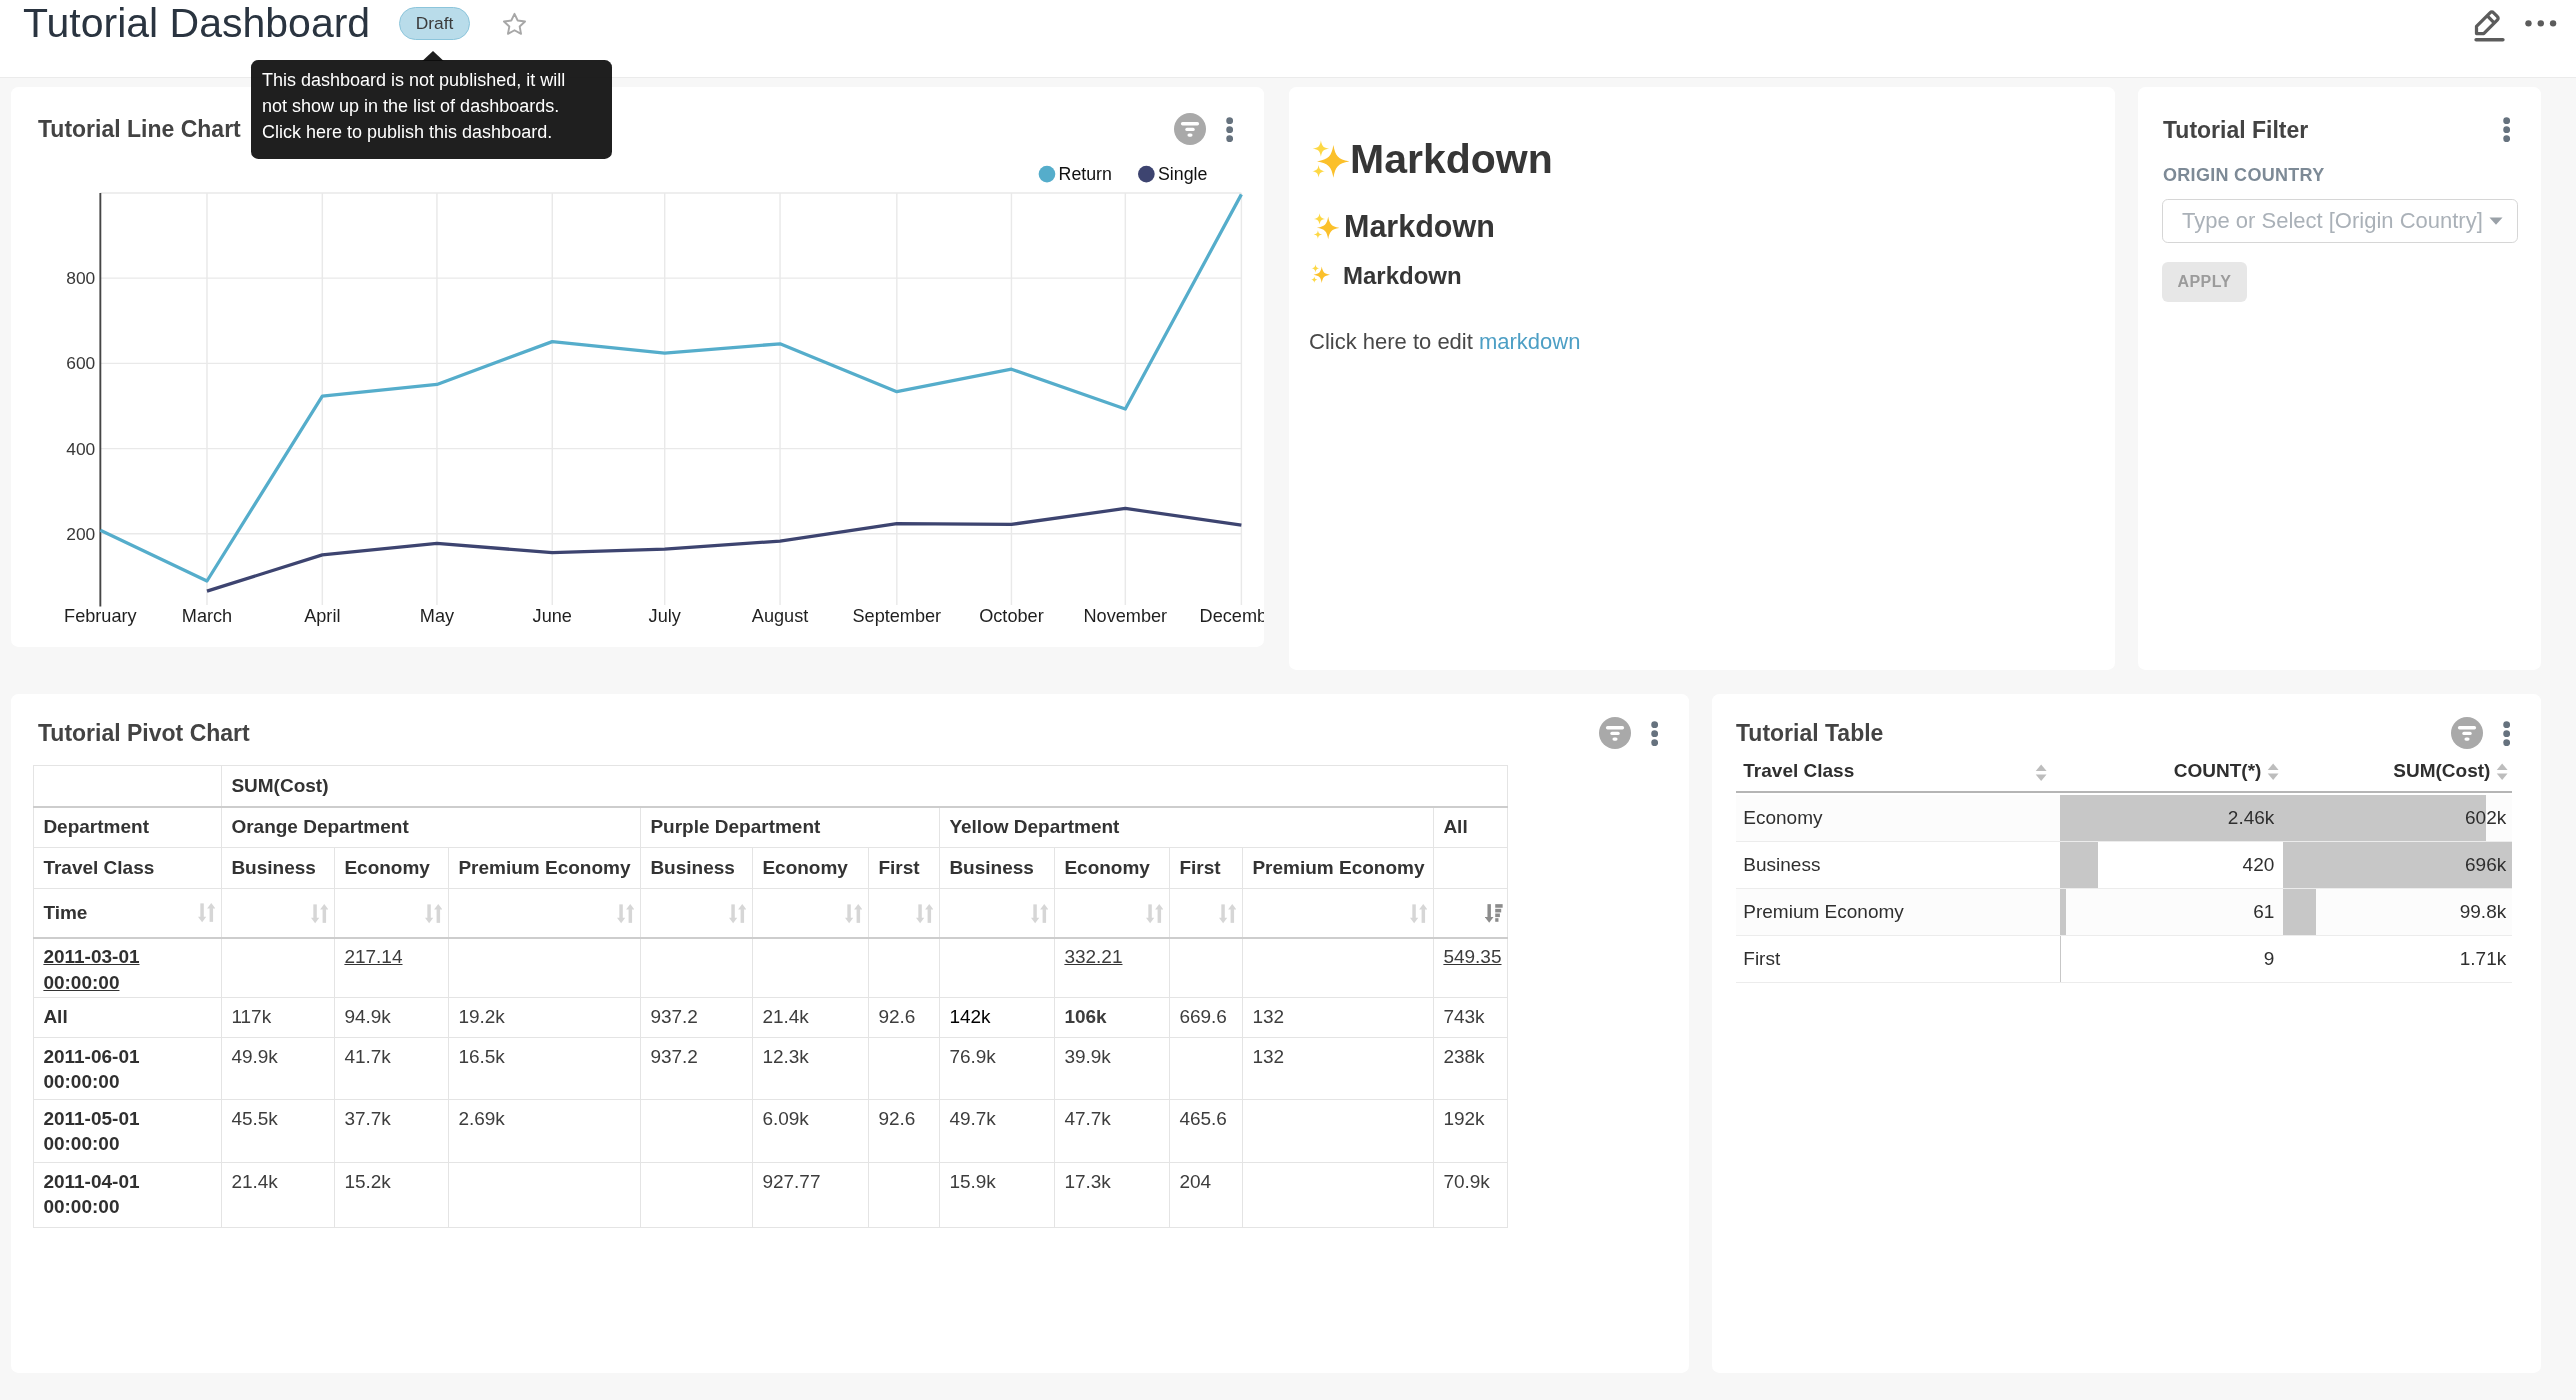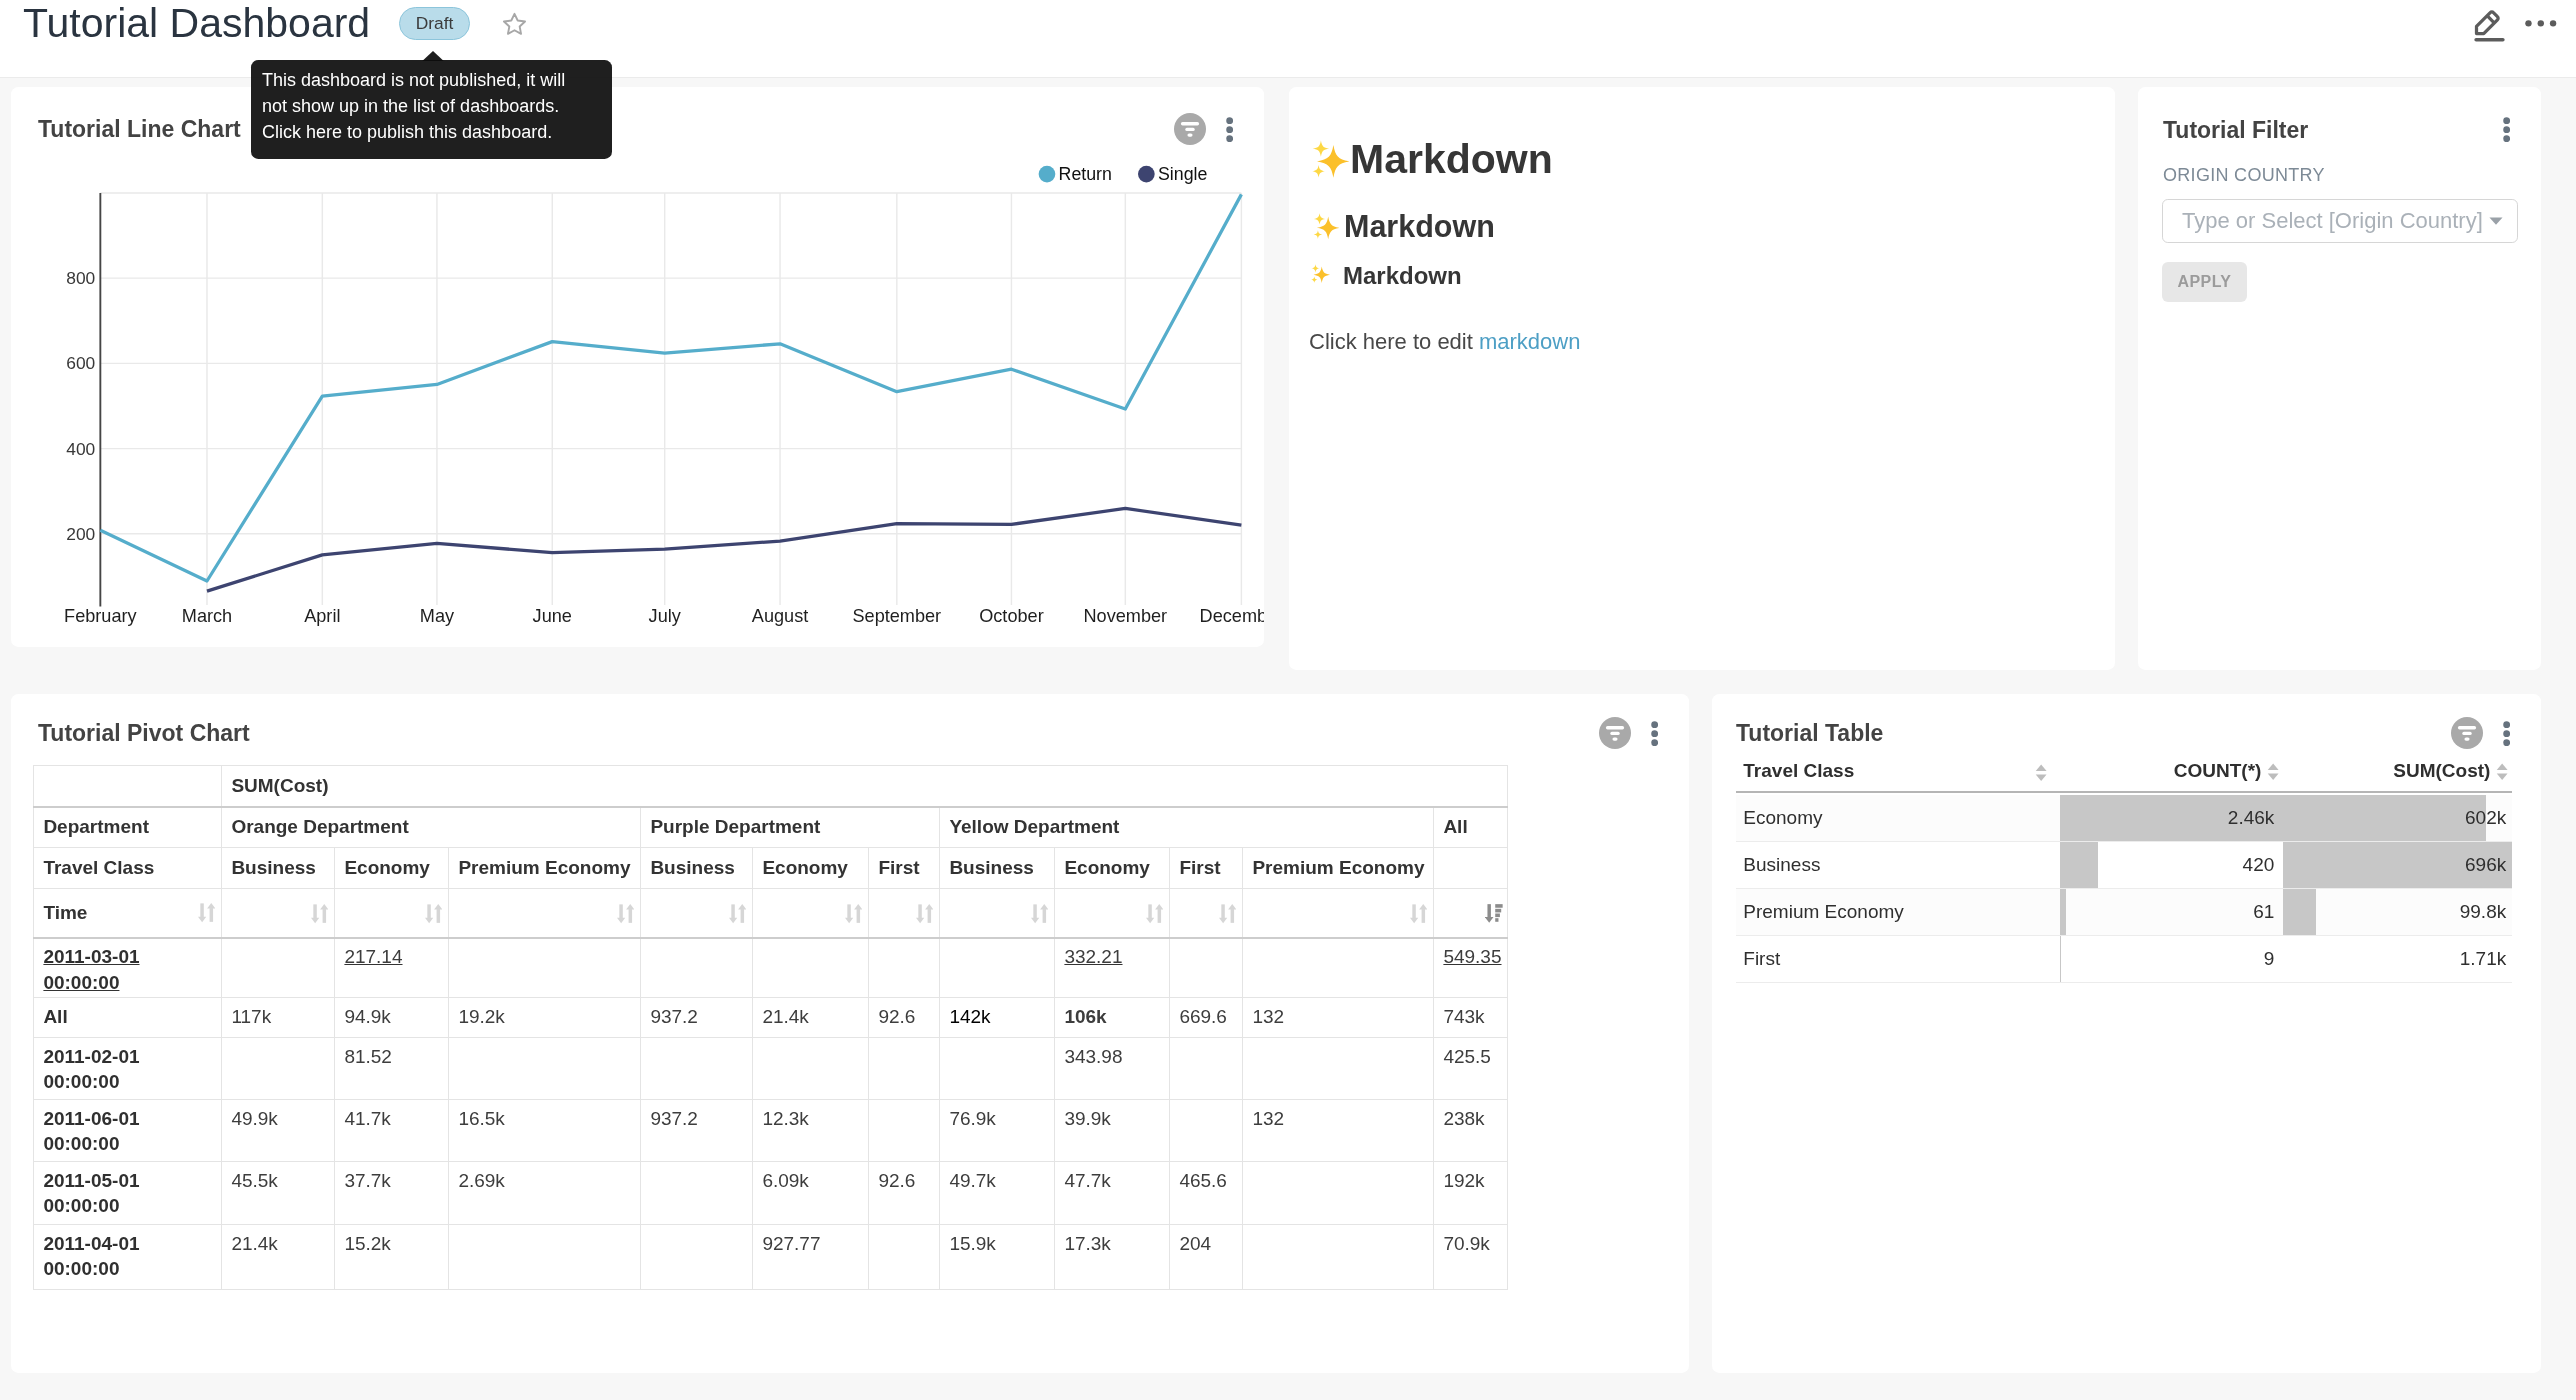--- a/index.html
+++ b/index.html
@@ -102,21 +102,21 @@
   </svg>
 <div class="abs" style="left:1343px;top:262px;font-size:24px;font-weight:700;color:#363636;">Markdown</div>
 <div class="abs" style="left:1309px;top:329px;font-size:22px;color:#484848;">Click here to edit <span style="color:#4d9fc5;">markdown</span></div>
 <div class="card" style="left:2138px;top:87px;width:403px;height:583px;"></div>
 <div class="ctitle" style="left:2163px;top:117px;">Tutorial Filter</div>
 <svg class="abs" style="left:2503px;top:117px;" width="7.3" height="25.4" viewBox="0 0 10 35">
  <circle cx="5" cy="5" r="4.7" fill="#66727e"></circle>
     <circle cx="5" cy="17.5" r="4.7" fill="#66727e"></circle>
     <circle cx="5" cy="30" r="4.7" fill="#66727e"></circle>
 </svg>
-<div class="abs" style="left:2163px;top:165px;font-size:18px;font-weight:400;color:#7d8a96;letter-spacing:0.3px;">ORIGIN COUNTRY</div>
+<div class="abs" style="left:2163px;top:165px;font-size:18px;font-weight:700;color:#7d8a96;letter-spacing:0.3px;">ORIGIN COUNTRY</div>
 <div class="abs" style="left:2162px;top:199px;width:356px;height:44px;background:#fff;border:1.5px solid #d6d6d6;border-radius:5.8px;">
 <div class="abs" style="left:19px;top:0;height:41px;line-height:41px;font-size:22px;color:#aab1b8;">Type or Select [Origin Country]</div>
 <svg class="abs" style="right:13px;top:16px;" width="16" height="10.2" viewBox="0 0 22 14">
       <path d="M2 2 L11 12 L20 2 Z" fill="#9aa1a8"></path>
     </svg>
 </div>
 <div class="abs" style="left:2162px;top:262px;width:85px;height:40px;background:#e7e7e7;border-radius:6px;text-align:center;line-height:40px;font-size:16px;font-weight:700;color:#9b9b9b;letter-spacing:0.4px;">APPLY</div>
 <div class="abs" style="left:251px;top:60px;width:361px;height:99px;background:rgba(12,12,12,0.92);border-radius:7.3px;z-index:50;">
 <svg class="abs" style="left:171px;top:-9.4px;" width="22" height="10.2" viewBox="0 0 30 14">
       <path d="M0 14 L15 0 L30 14 Z" fill="rgba(12,12,12,0.92)"></path>
@@ -324,34 +324,20 @@
         <td style="border:1.5px solid #e4e4e4;padding:0 0 0 9.4px;white-space:nowrap;overflow:hidden;vertical-align:top;padding-top:5.8px;line-height:25.4px;color:#3d3d3d;">94.9k</td>
         <td style="border:1.5px solid #e4e4e4;padding:0 0 0 9.4px;white-space:nowrap;overflow:hidden;vertical-align:top;padding-top:5.8px;line-height:25.4px;color:#3d3d3d;">19.2k</td>
         <td style="border:1.5px solid #e4e4e4;padding:0 0 0 9.4px;white-space:nowrap;overflow:hidden;vertical-align:top;padding-top:5.8px;line-height:25.4px;color:#3d3d3d;">937.2</td>
         <td style="border:1.5px solid #e4e4e4;padding:0 0 0 9.4px;white-space:nowrap;overflow:hidden;vertical-align:top;padding-top:5.8px;line-height:25.4px;color:#3d3d3d;">21.4k</td>
         <td style="border:1.5px solid #e4e4e4;padding:0 0 0 9.4px;white-space:nowrap;overflow:hidden;vertical-align:top;padding-top:5.8px;line-height:25.4px;color:#3d3d3d;">92.6</td>
         <td style="border:1.5px solid #e4e4e4;padding:0 0 0 9.4px;white-space:nowrap;overflow:hidden;vertical-align:top;padding-top:5.8px;line-height:25.4px;color:#000000;">142k</td>
         <td style="border:1.5px solid #e4e4e4;padding:0 0 0 9.4px;white-space:nowrap;overflow:hidden;vertical-align:top;padding-top:5.8px;line-height:25.4px;color:#3d3d3d;font-weight:bold;">106k</td>
         <td style="border:1.5px solid #e4e4e4;padding:0 0 0 9.4px;white-space:nowrap;overflow:hidden;vertical-align:top;padding-top:5.8px;line-height:25.4px;color:#3d3d3d;">669.6</td>
         <td style="border:1.5px solid #e4e4e4;padding:0 0 0 9.4px;white-space:nowrap;overflow:hidden;vertical-align:top;padding-top:5.8px;line-height:25.4px;color:#3d3d3d;">132</td>
         <td style="border:1.5px solid #e4e4e4;padding:0 0 0 9.4px;white-space:nowrap;overflow:hidden;vertical-align:top;padding-top:5.8px;line-height:25.4px;color:#3d3d3d;">743k</td>
-      </tr>
-      <tr style="height:62px;">
-        <td style="border:1.5px solid #e4e4e4;padding:0 0 0 9.4px;white-space:nowrap;overflow:hidden;vertical-align:top;padding-top:5.8px;line-height:25.4px;font-weight:600;color:#303030;">2011-02-01<br>00:00:00</td>
-        <td style="border:1.5px solid #e4e4e4;padding:0 0 0 9.4px;white-space:nowrap;overflow:hidden;vertical-align:top;padding-top:5.8px;line-height:25.4px;color:#3d3d3d;"></td>
-        <td style="border:1.5px solid #e4e4e4;padding:0 0 0 9.4px;white-space:nowrap;overflow:hidden;vertical-align:top;padding-top:5.8px;line-height:25.4px;color:#3d3d3d;">81.52</td>
-        <td style="border:1.5px solid #e4e4e4;padding:0 0 0 9.4px;white-space:nowrap;overflow:hidden;vertical-align:top;padding-top:5.8px;line-height:25.4px;color:#3d3d3d;"></td>
-        <td style="border:1.5px solid #e4e4e4;padding:0 0 0 9.4px;white-space:nowrap;overflow:hidden;vertical-align:top;padding-top:5.8px;line-height:25.4px;color:#3d3d3d;"></td>
-        <td style="border:1.5px solid #e4e4e4;padding:0 0 0 9.4px;white-space:nowrap;overflow:hidden;vertical-align:top;padding-top:5.8px;line-height:25.4px;color:#3d3d3d;"></td>
-        <td style="border:1.5px solid #e4e4e4;padding:0 0 0 9.4px;white-space:nowrap;overflow:hidden;vertical-align:top;padding-top:5.8px;line-height:25.4px;color:#3d3d3d;"></td>
-        <td style="border:1.5px solid #e4e4e4;padding:0 0 0 9.4px;white-space:nowrap;overflow:hidden;vertical-align:top;padding-top:5.8px;line-height:25.4px;color:#3d3d3d;"></td>
-        <td style="border:1.5px solid #e4e4e4;padding:0 0 0 9.4px;white-space:nowrap;overflow:hidden;vertical-align:top;padding-top:5.8px;line-height:25.4px;color:#3d3d3d;">343.98</td>
-        <td style="border:1.5px solid #e4e4e4;padding:0 0 0 9.4px;white-space:nowrap;overflow:hidden;vertical-align:top;padding-top:5.8px;line-height:25.4px;color:#3d3d3d;"></td>
-        <td style="border:1.5px solid #e4e4e4;padding:0 0 0 9.4px;white-space:nowrap;overflow:hidden;vertical-align:top;padding-top:5.8px;line-height:25.4px;color:#3d3d3d;"></td>
-        <td style="border:1.5px solid #e4e4e4;padding:0 0 0 9.4px;white-space:nowrap;overflow:hidden;vertical-align:top;padding-top:5.8px;line-height:25.4px;color:#3d3d3d;">425.5</td>
       </tr>
       <tr style="height:62px;">
         <td style="border:1.5px solid #e4e4e4;padding:0 0 0 9.4px;white-space:nowrap;overflow:hidden;vertical-align:top;padding-top:5.8px;line-height:25.4px;font-weight:600;color:#303030;">2011-06-01<br>00:00:00</td>
         <td style="border:1.5px solid #e4e4e4;padding:0 0 0 9.4px;white-space:nowrap;overflow:hidden;vertical-align:top;padding-top:5.8px;line-height:25.4px;color:#3d3d3d;">49.9k</td>
         <td style="border:1.5px solid #e4e4e4;padding:0 0 0 9.4px;white-space:nowrap;overflow:hidden;vertical-align:top;padding-top:5.8px;line-height:25.4px;color:#3d3d3d;">41.7k</td>
         <td style="border:1.5px solid #e4e4e4;padding:0 0 0 9.4px;white-space:nowrap;overflow:hidden;vertical-align:top;padding-top:5.8px;line-height:25.4px;color:#3d3d3d;">16.5k</td>
         <td style="border:1.5px solid #e4e4e4;padding:0 0 0 9.4px;white-space:nowrap;overflow:hidden;vertical-align:top;padding-top:5.8px;line-height:25.4px;color:#3d3d3d;">937.2</td>
         <td style="border:1.5px solid #e4e4e4;padding:0 0 0 9.4px;white-space:nowrap;overflow:hidden;vertical-align:top;padding-top:5.8px;line-height:25.4px;color:#3d3d3d;">12.3k</td>
         <td style="border:1.5px solid #e4e4e4;padding:0 0 0 9.4px;white-space:nowrap;overflow:hidden;vertical-align:top;padding-top:5.8px;line-height:25.4px;color:#3d3d3d;"></td>
         <td style="border:1.5px solid #e4e4e4;padding:0 0 0 9.4px;white-space:nowrap;overflow:hidden;vertical-align:top;padding-top:5.8px;line-height:25.4px;color:#3d3d3d;">76.9k</td>

